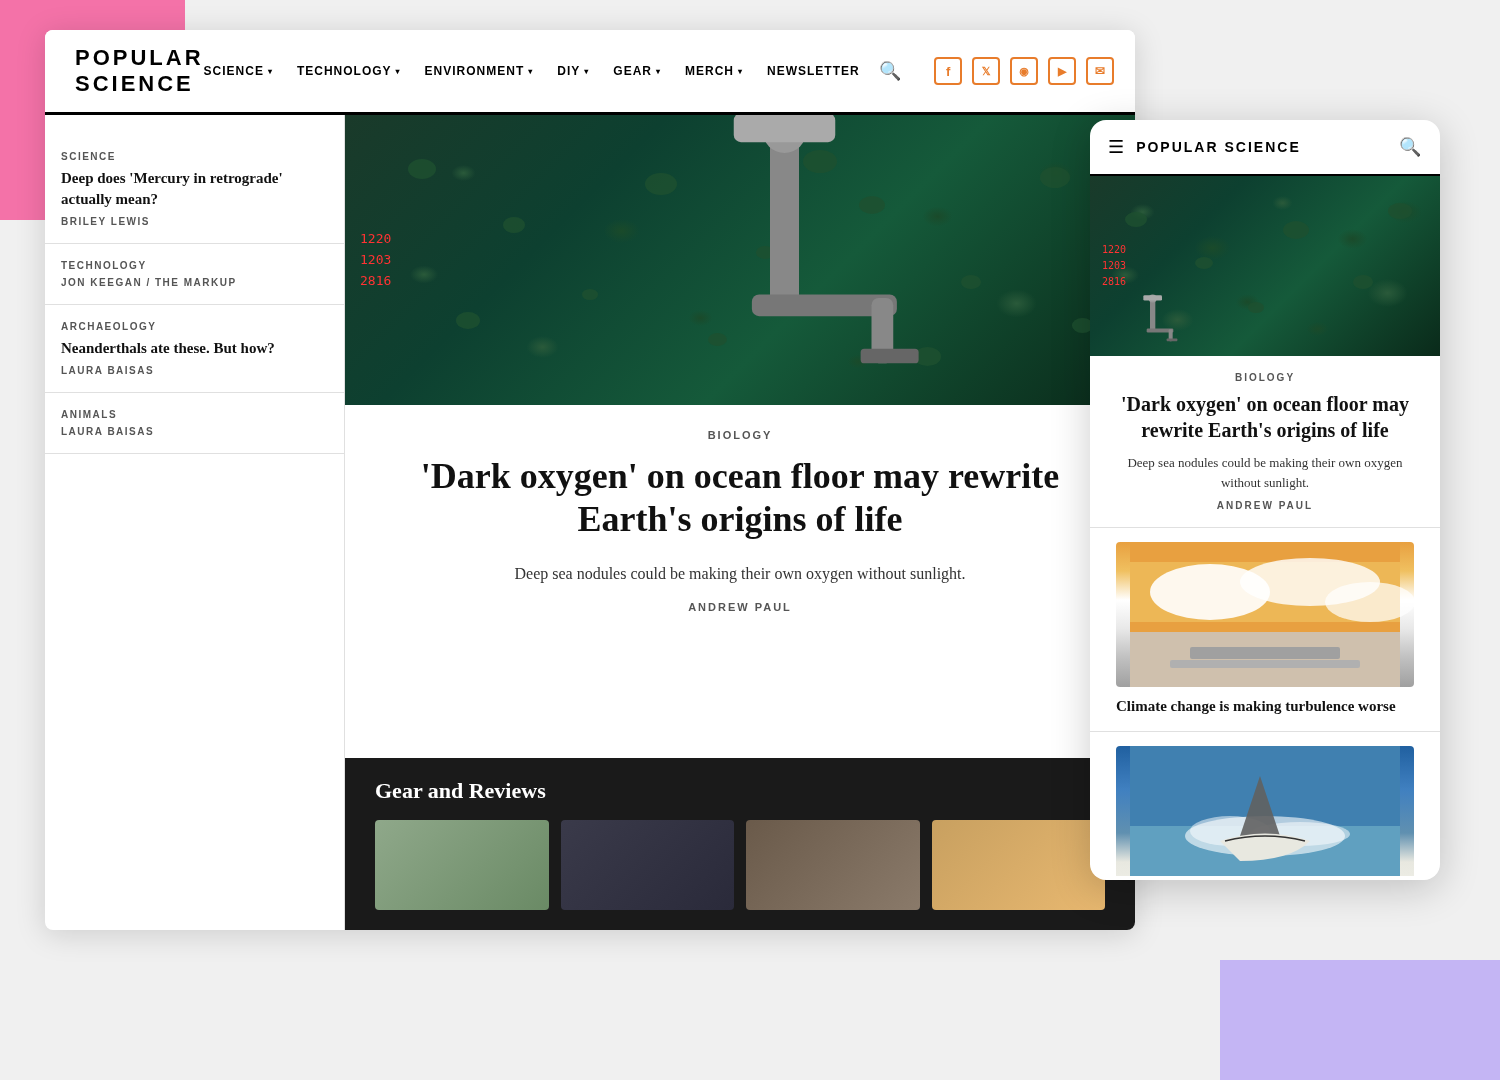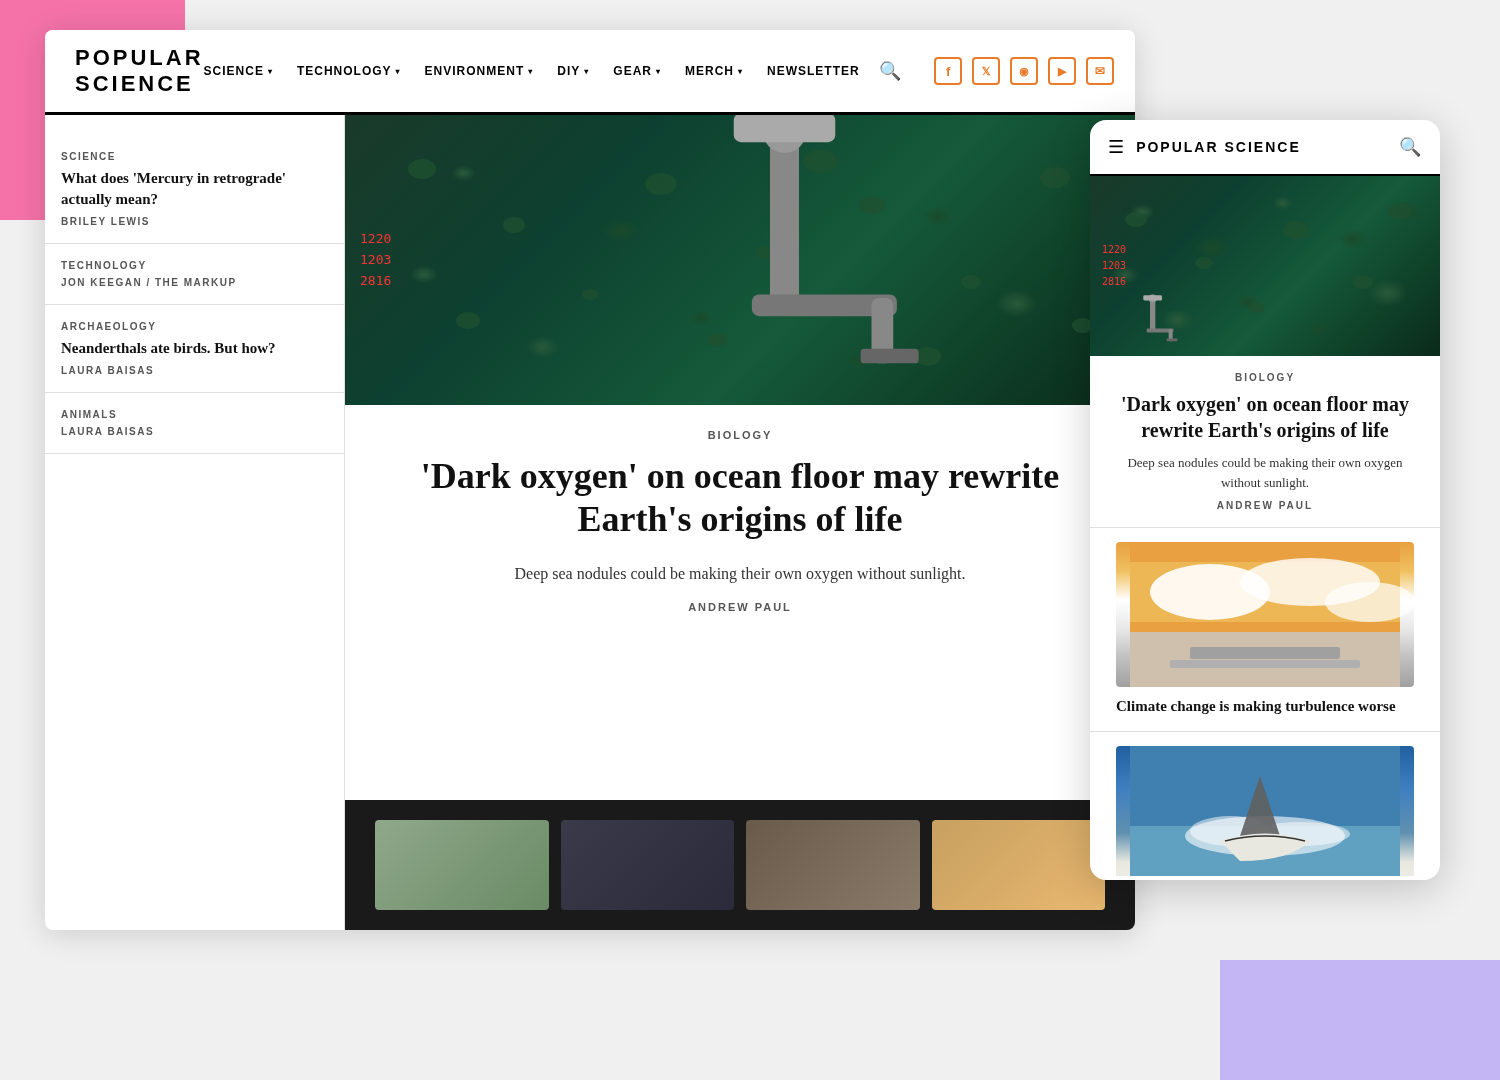--- a/index.html
+++ b/index.html
@@ -477,32 +477,32 @@
       <div class="social-icon social-mail" style="font-size:12px;">✉</div>
     </div>
   </nav>
 
   <div class="content-area">
 
     <aside class="sidebar">
 
       <div class="news-item">
         <div class="news-category">SCIENCE</div>
-        <div class="news-title">What does 'Mercury in retrograde' actually mean?</div>
+        <div class="news-title">Deep does 'Mercury in retrograde' actually mean?</div>
         <div class="news-author">BRILEY LEWIS</div>
       </div>
 
       <div class="news-item">
         <div class="news-category">TECHNOLOGY</div>
         <div class="news-author">JON KEEGAN / THE MARKUP</div>
       </div>
 
       <div class="news-item">
         <div class="news-category">ARCHAEOLOGY</div>
-        <div class="news-title">Neanderthals ate birds. But how?</div>
+        <div class="news-title">Neanderthals ate these. But how?</div>
         <div class="news-author">LAURA BAISAS</div>
       </div>
 
       <div class="news-item">
         <div class="news-category">ANIMALS</div>
         <div class="news-author">LAURA BAISAS</div>
       </div>
     </aside>
 
     <main class="main-article">
@@ -541,20 +541,21 @@
       </div>
 
       <div class="article-body">
         <div class="article-tag">BIOLOGY</div>
         <h1 class="article-headline">'Dark oxygen' on ocean floor may rewrite Earth's origins of life</h1>
         <p class="article-deck">Deep sea nodules could be making their own oxygen without sunlight.</p>
         <div class="article-author">ANDREW PAUL</div>
       </div>
 
       <div class="gear-section">
+        <h2 class="gear-title">Gear and Reviews</h2>
         <div class="gear-items">
           <div class="gear-item gear-img-1"></div>
           <div class="gear-item gear-img-2"></div>
           <div class="gear-item gear-img-3"></div>
           <div class="gear-item gear-img-4"></div>
         </div>
       </div>
 
     </main>
   </div>

